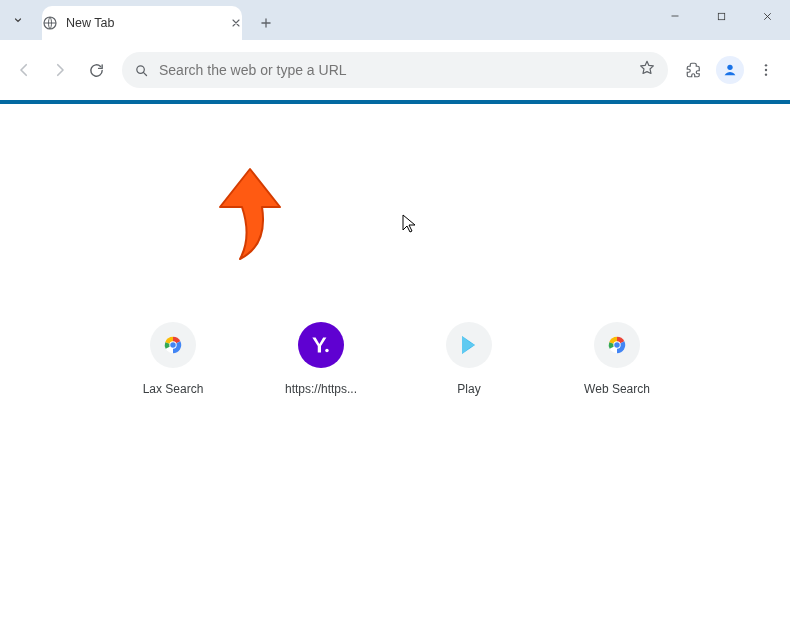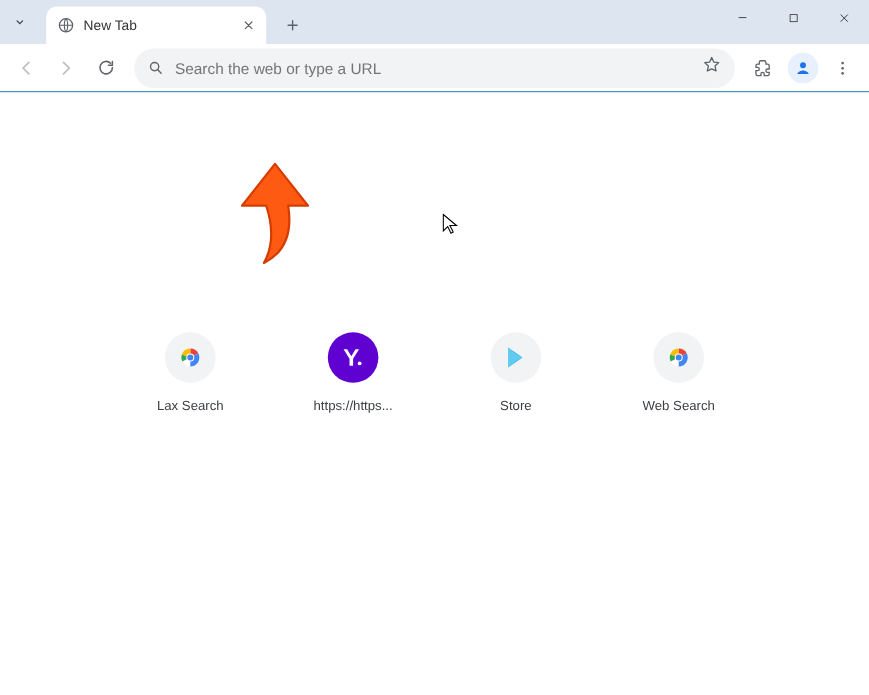--- a/index.html
+++ b/index.html
@@ -27,21 +27,21 @@
   align-items: center;
   justify-content: center;
   color: #444;
 }
 .tab {
   height: 34px;
   background: #fff;
   border-radius: 10px 10px 0 0;
   display: flex;
   align-items: center;
-  padding: 0 10px;
+  padding: 0 0;
   margin-left: 6px;
   min-width: 200px;
   gap: 8px;
   color: #333;
   font-size: 12.5px;
 }
 .tab .globe { color: #5f6368; display:flex; align-items:center; }
 .tab .close { margin-left: auto; color: #5f6368; font-size: 16px; display:flex; align-items:center; }
 .new-tab {
   width: 28px;
@@ -64,27 +64,27 @@
   width: 46px;
   height: 32px;
   display: flex;
   align-items: center;
   justify-content: center;
   color: #333;
 }
 
 
 .toolbar {
-  height: 44px;
+  height: 64px;
   background: #fff;
   display: flex;
   align-items: center;
   padding: 0 8px;
   gap: 4px;
-  border-bottom: 1px solid #0369a1;
+  border-bottom: 4px solid #0369a1;
 }
 .tb-btn {
   width: 32px;
   height: 32px;
   border-radius: 50%;
   display: flex;
   align-items: center;
   justify-content: center;
   color: #5f6368;
 }
@@ -325,21 +325,21 @@
       <span class="sc-label">https://https...</span>
     </div>
 
     <div class="shortcut">
       <div class="sc-icon">
         <svg width="24" height="24" viewBox="0 0 24 24">
           <path d="M5 3l13 9L5 21z" fill="#37b8ee"></path>
           <path d="M5 3l8 6.5L18 12l-5 2.5L5 21z" fill="#7bd6f3" opacity="0.6"></path>
         </svg>
       </div>
-      <span class="sc-label">Store</span>
+      <span class="sc-label">Play</span>
     </div>
 
     <div class="shortcut">
       <div class="sc-icon">
         <svg width="22" height="22" viewBox="0 0 24 24">
           <circle cx="12" cy="12" r="9" fill="#fff"></circle>
           <path d="M12 3a9 9 0 0 1 8 4.9L12 12z" fill="#ea4335"></path>
           <path d="M3.5 9A9 9 0 0 1 12 3v9z" fill="#fbbc05"></path>
           <path d="M4 16A9 9 0 0 1 3.5 9L12 12z" fill="#34a853"></path>
           <path d="M20 7.9A9 9 0 0 1 12 21l0-9z" fill="#4285f4"></path>

